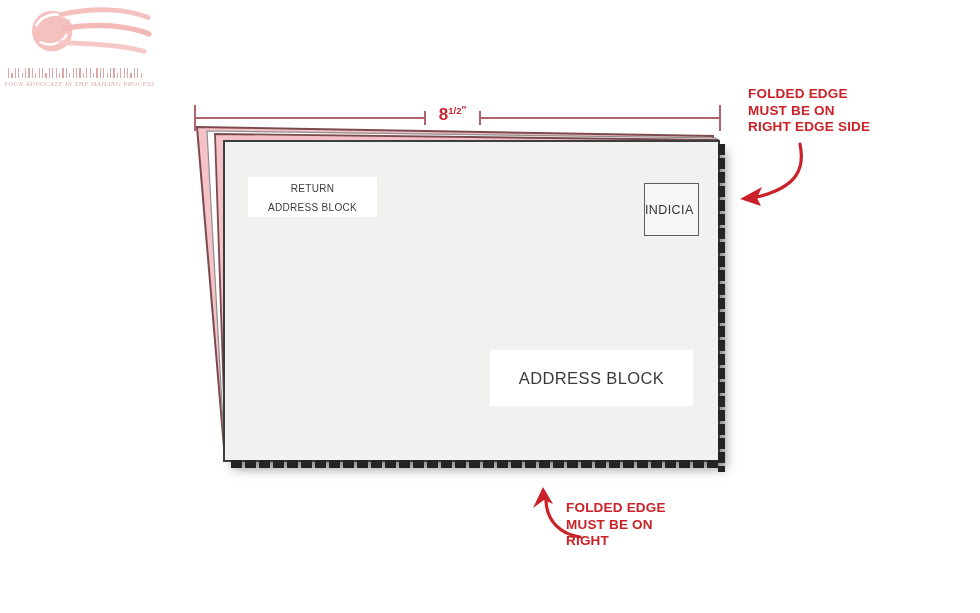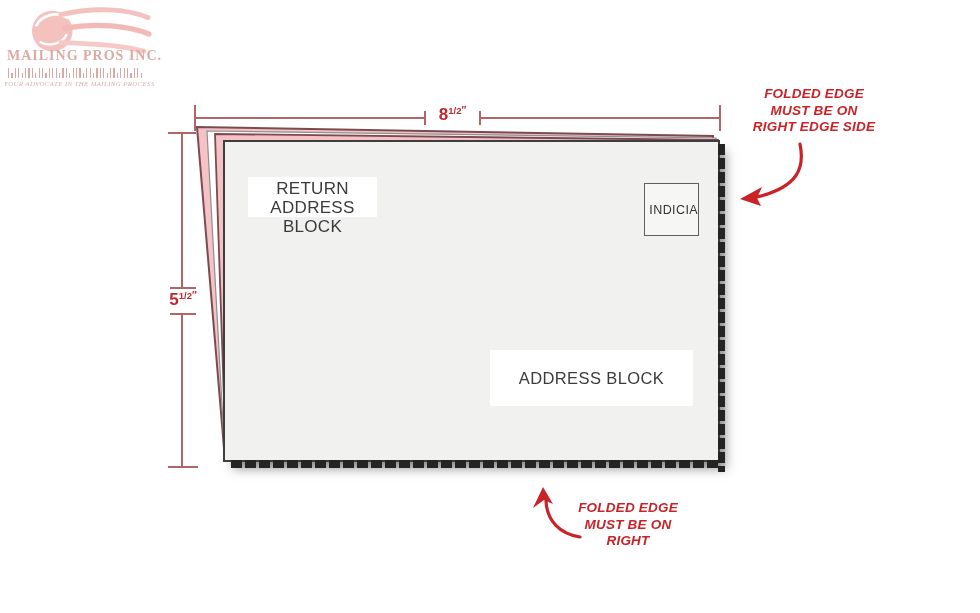--- a/index.html
+++ b/index.html
@@ -43,27 +43,27 @@
   .serr-right {
     position:absolute; right:-7px; top:2px; width:7px; height:calc(100% + 10px);
     background:repeating-linear-gradient(180deg,#242424 0 11px, rgba(36,36,36,.12) 11px 14px);
   }
   .serr-bottom {
     position:absolute; left:6px; bottom:-8px; width:calc(100% - 4px); height:8px;
     background:repeating-linear-gradient(90deg,#242424 0 11px, rgba(36,36,36,.12) 11px 14px);
   }
   .return-block {
     position:absolute; left:23px; top:35px; width:129px; height:40px;
-    background:#ffffff; color:#3b3b3b; font-size:17px; line-height:19px;
+    background:#ffffff; color:#3b3b3b; font-size:10px; line-height:19px;
     text-align:center; padding-top:2px; box-sizing:border-box; letter-spacing:.3px;
   }
   .indicia-box {
     position:absolute; left:419px; top:41px; width:55px; height:53px;
     background:#f6f6f5; border:1.5px solid #5f5f5f; box-sizing:border-box;
-    display:flex; align-items:center; justify-content:flex-end;
+    display:flex; align-items:center; justify-content:flex-start;
     color:#333; font-size:12.5px; letter-spacing:.4px;
   }
   .address-block {
     position:absolute; left:265px; top:208px; width:203px; height:56px;
     background:#ffffff; color:#3b3b3b; font-size:16.5px; letter-spacing:.4px;
     display:flex; align-items:center; justify-content:center;
   }
 
   
   .dim { position:absolute; }
@@ -73,40 +73,39 @@
     text-align:center; white-space:nowrap;
   }
   .dim-label .frac { font-size:9.5px; vertical-align:6px; letter-spacing:0; }
   .dim-label .unit { font-size:10px; vertical-align:6px; }
   .dim-top { left:194px; top:105px; width:527px; height:26px; }
   .dim-left { left:168px; top:132px; width:30px; height:336px; }
 
   
   .note {
     position:absolute; color:#c92228; font-weight:bold; font-size:13.5px;
-    line-height:16.5px; text-align:center; letter-spacing:.2px;font-style:italic;
+    line-height:16.5px; text-align:left; letter-spacing:.2px;
   }
   .note-right { left:748px; top:86px; width:132px; }
   .note-bottom { left:566px; top:500px; width:124px; }
 </style>
 </head>
 <body>
 
 <div class="canvas">
 
   <div class="logo">
     <svg class="logo-swirl" viewBox="0 0 130 60">
       <circle cx="27" cy="29" r="21" fill="#f2b2b0"></circle>
       <path d="M10 24 C16 12, 32 8, 44 16" stroke="#ffffff" stroke-width="3" fill="none"></path>
       <path d="M14 40 C24 46, 38 42, 42 32" stroke="#ffffff" stroke-width="2.5" fill="none"></path>
       <path d="M36 12 C70 4, 104 6, 126 15" stroke="#f2b2b0" stroke-width="5" fill="none" stroke-linecap="round"></path>
       <path d="M40 26 C74 20, 106 24, 127 32" stroke="#f0a8a6" stroke-width="5.5" fill="none" stroke-linecap="round"></path>
       <path d="M36 41 C70 42, 102 44, 122 50" stroke="#f4bcba" stroke-width="5" fill="none" stroke-linecap="round"></path>
     </svg>
-    <div class="logo-company">MAILING PROS INC.</div>
     <div class="logo-barcode"></div>
     <div class="logo-tagline">YOUR ADVOCATE IN THE MAILING PROCESS</div>
   </div>
 
   <svg class="layer" viewBox="0 0 980 613">
     <polygon points="197,127 713,136 717,452 225,460" fill="#f4c2c7" stroke="#7c4b4f" stroke-width="2"></polygon>
     <polygon points="207,131 716,138 718,455 225,460" fill="#ffffff" stroke="#8f8f8f" stroke-width="1.2"></polygon>
     <polygon points="215,134 718,140 719,457 226,459" fill="#f4c2c7" stroke="#7c4b4f" stroke-width="1.8"></polygon>
   </svg>
 
@@ -131,29 +130,20 @@
   <div class="dim dim-top">
     <div class="bar" style="left:0; top:0; width:2px; height:26px;"></div>
     <div class="bar" style="left:2px; top:12px; width:228px; height:2px;"></div>
     <div class="bar" style="left:230px; top:6px; width:2px; height:14px;"></div>
     <div class="dim-label" style="left:232px; top:0; width:53px;text-align:center;"><span>8</span><span class="frac">1/2</span><span class="unit">″</span></div>
     <div class="bar" style="left:285px; top:6px; width:2px; height:14px;"></div>
     <div class="bar" style="left:287px; top:12px; width:238px; height:2px;"></div>
     <div class="bar" style="left:525px; top:0; width:2px; height:26px;"></div>
   </div>
 
-  <div class="dim dim-left">
-    <div class="bar" style="left:0; top:0; width:28px; height:2px;"></div>
-    <div class="bar" style="left:13px; top:2px; width:2px; height:153px;"></div>
-    <div class="bar" style="left:2px; top:155px; width:26px; height:2px;"></div>
-    <div class="dim-label" style="left:-7px; top:158px; width:44px;"><span>5</span><span class="frac">1/2</span><span class="unit">″</span></div>
-    <div class="bar" style="left:2px; top:181px; width:26px; height:2px;"></div>
-    <div class="bar" style="left:13px; top:183px; width:2px; height:151px;"></div>
-    <div class="bar" style="left:0; top:334px; width:30px; height:2px;"></div>
-  </div>
 
   <div class="note note-right">
     <div>FOLDED EDGE</div>
     <div>MUST BE ON</div>
     <div>RIGHT EDGE SIDE</div>
   </div>
 
   <div class="note note-bottom">
     <div>FOLDED EDGE</div>
     <div>MUST BE ON</div>

